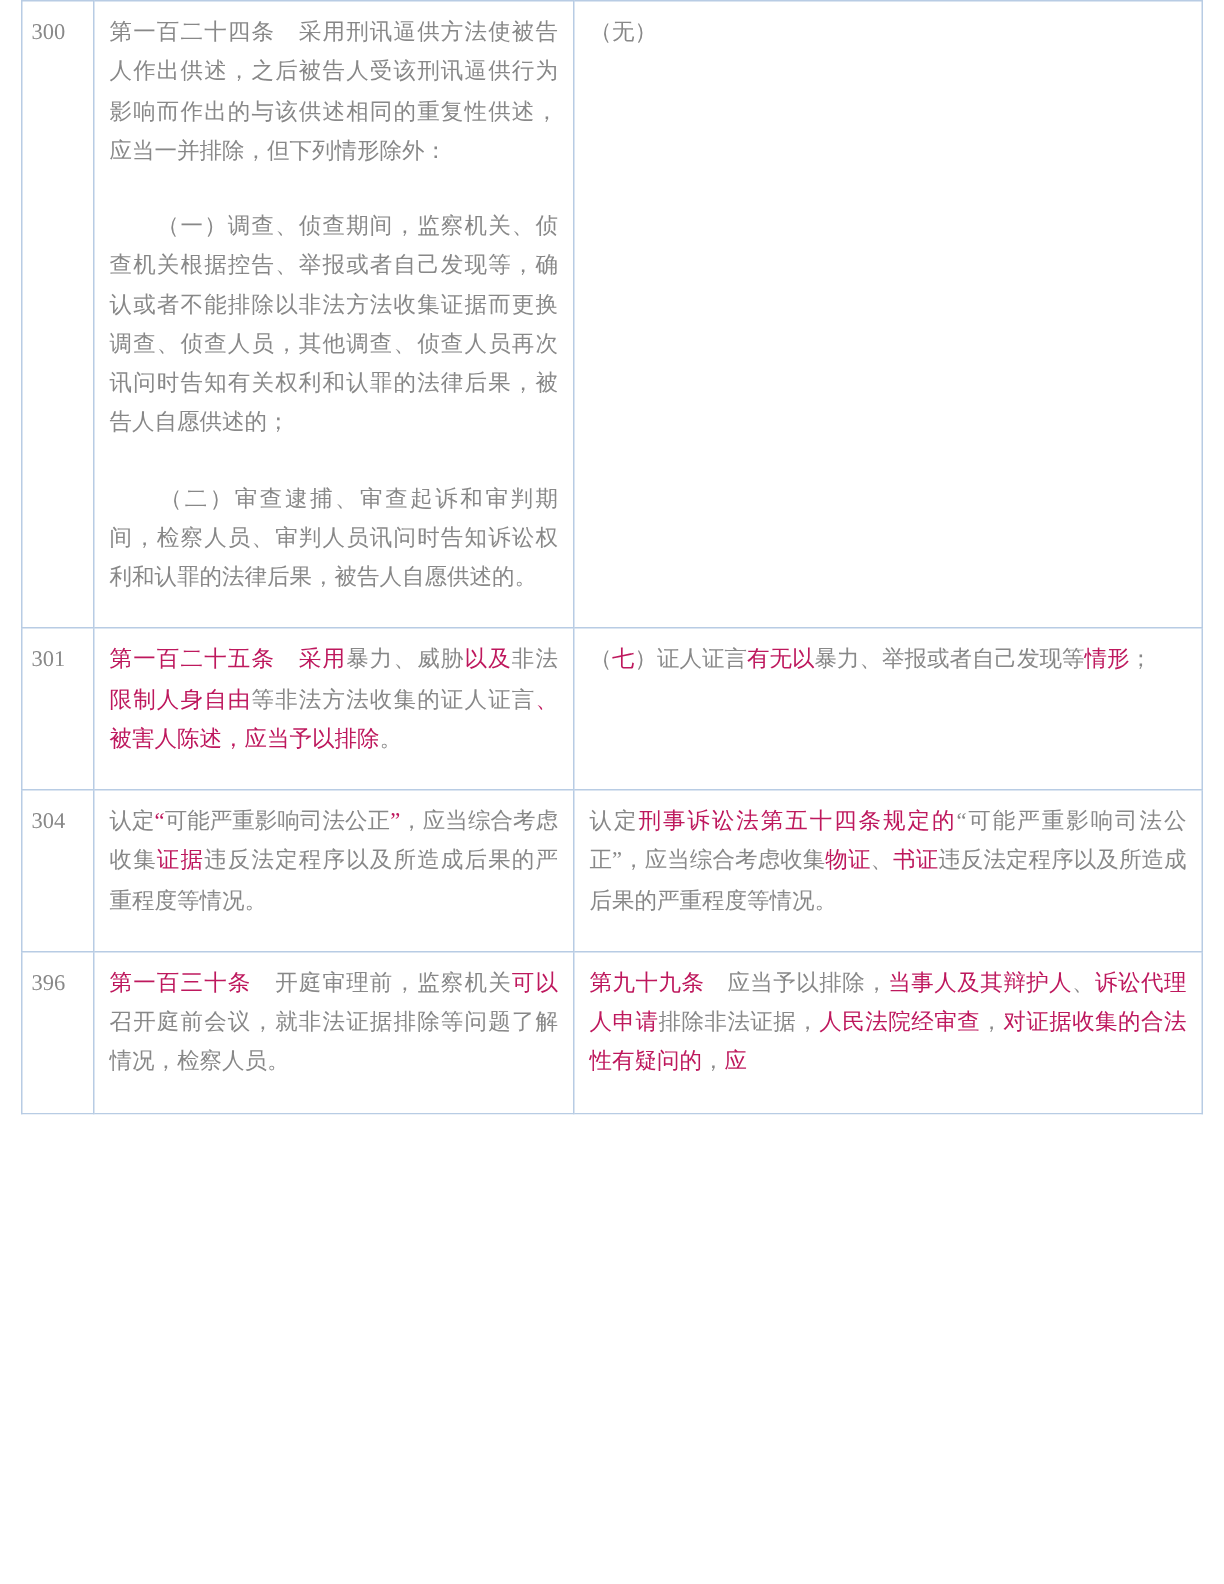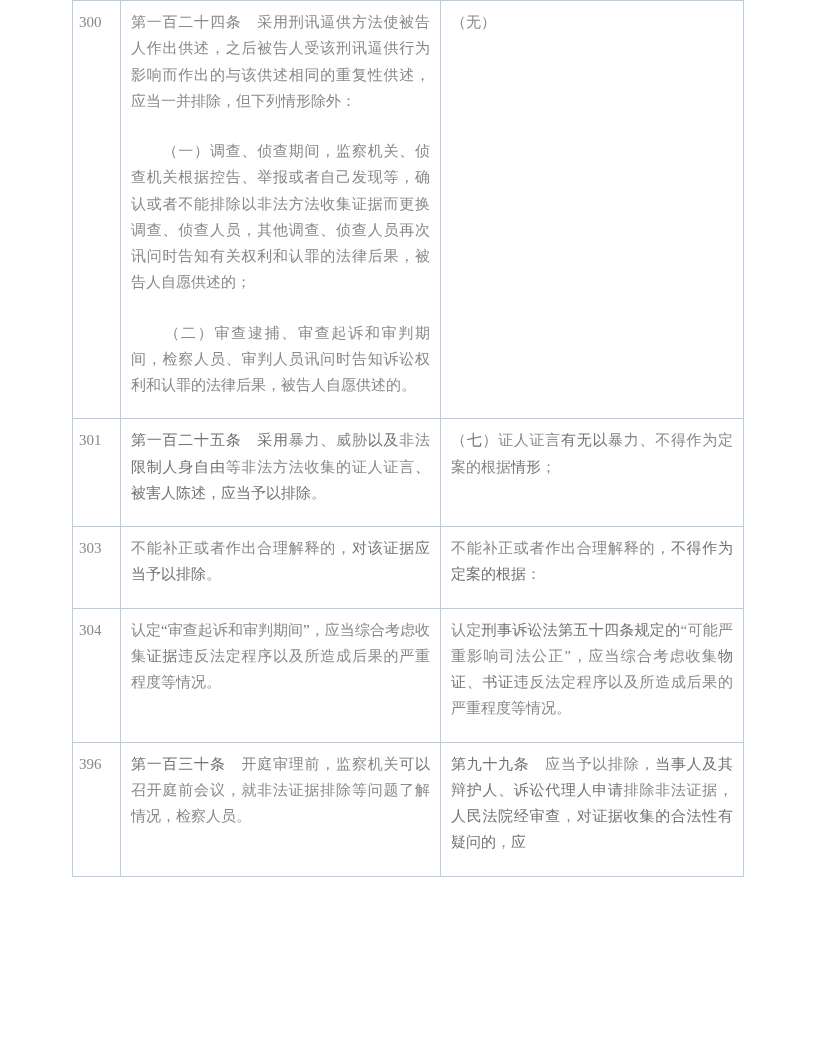--- a/index.html
+++ b/index.html
@@ -6,21 +6,21 @@
   body {
     font-family: "SimSun", "宋体", serif;
     font-size: 15px;
     line-height: 1.75;
     color: #888;
     background: #fff;
     width: 816px;
   }
   table {
     border-collapse: collapse;
-    width: 672px;
+    width: 788px;
     margin: 0 auto;
     table-layout: fixed;
     padding-left: 40px;
   }
   td {
     border: 1px solid #b8cce4;
     padding: 8px 10px 20px 10px;
     vertical-align: top;
     word-wrap: break-word;
   }
@@ -30,21 +30,21 @@
     color: #888;
     padding: 8px 6px;
   }
   td.left {
     width: 320px;
     text-align: justify;
   }
   td.right {
     text-align: justify;
   }
-  .red { color: #737373; }
+  .red { color: #be185d; }
   .gray { color: #888; }
   .para { margin-bottom: 1.6em; }
   .para:last-child { margin-bottom: 0; }
 </style>
 </head>
 <body>
 
 <table>
   <tbody>
       <tr>
@@ -57,36 +57,27 @@
         <td class="right">
           <div class="para"><span class="gray">（无）</span></div>
         </td>
       </tr>
       <tr>
         <td class="num">301</td>
         <td class="left">
           <div class="para"><span class="red">第一百二十五条　采用</span><span class="gray">暴力、威胁</span><span class="red">以及</span><span class="gray">非法</span><span class="red">限制人身自由</span><span class="gray">等非法方法收集的证人证言</span><span class="red">、被害人陈述，应当予以排除</span><span class="gray">。</span></div>
         </td>
         <td class="right">
-          <div class="para"><span class="gray">（</span><span class="red">七</span><span class="gray">）证人证言</span><span class="red">有无以</span><span class="gray">暴力、不得作为定案的根据</span><span class="red">情形</span><span class="gray">；</span></div>
-        </td>
-      </tr>
-      <tr>
-        <td class="num">303</td>
-        <td class="left">
-          <div class="para"><span class="gray">不能补正或者作出合理解释的，</span><span class="red">对该证据应当予以排除</span><span class="gray">。</span></div>
-        </td>
-        <td class="right">
-          <div class="para"><span class="gray">不能补正或者作出合理解释的，</span><span class="red">不得作为定案的根据</span><span class="gray">：</span></div>
+          <div class="para"><span class="gray">（</span><span class="red">七</span><span class="gray">）证人证言</span><span class="red">有无以</span><span class="gray">暴力、举报或者自己发现等</span><span class="red">情形</span><span class="gray">；</span></div>
         </td>
       </tr>
       <tr>
         <td class="num">304</td>
         <td class="left">
-          <div class="para"><span class="gray">认定</span><span class="red">“</span><span class="gray">审查起诉和审判期间</span><span class="red">”</span><span class="gray">，应当综合考虑收集</span><span class="red">证据</span><span class="gray">违反法定程序以及所造成后果的严重程度等情况。</span></div>
+          <div class="para"><span class="gray">认定</span><span class="red">“</span><span class="gray">可能严重影响司法公正</span><span class="red">”</span><span class="gray">，应当综合考虑收集</span><span class="red">证据</span><span class="gray">违反法定程序以及所造成后果的严重程度等情况。</span></div>
         </td>
         <td class="right">
           <div class="para"><span class="gray">认定</span><span class="red">刑事诉讼法第五十四条规定的</span><span class="gray">“可能严重影响司法公正”，应当综合考虑收集</span><span class="red">物证</span><span class="gray">、</span><span class="red">书证</span><span class="gray">违反法定程序以及所造成后果的严重程度等情况。</span></div>
         </td>
       </tr>
       <tr>
         <td class="num">396</td>
         <td class="left">
           <div class="para"><span class="red">第一百三十条</span><span class="gray">　开庭审理前，监察机关</span><span class="red">可以</span><span class="gray">召开庭前会议，就非法证据排除等问题了解情况，检察人员。</span></div>
         </td>

